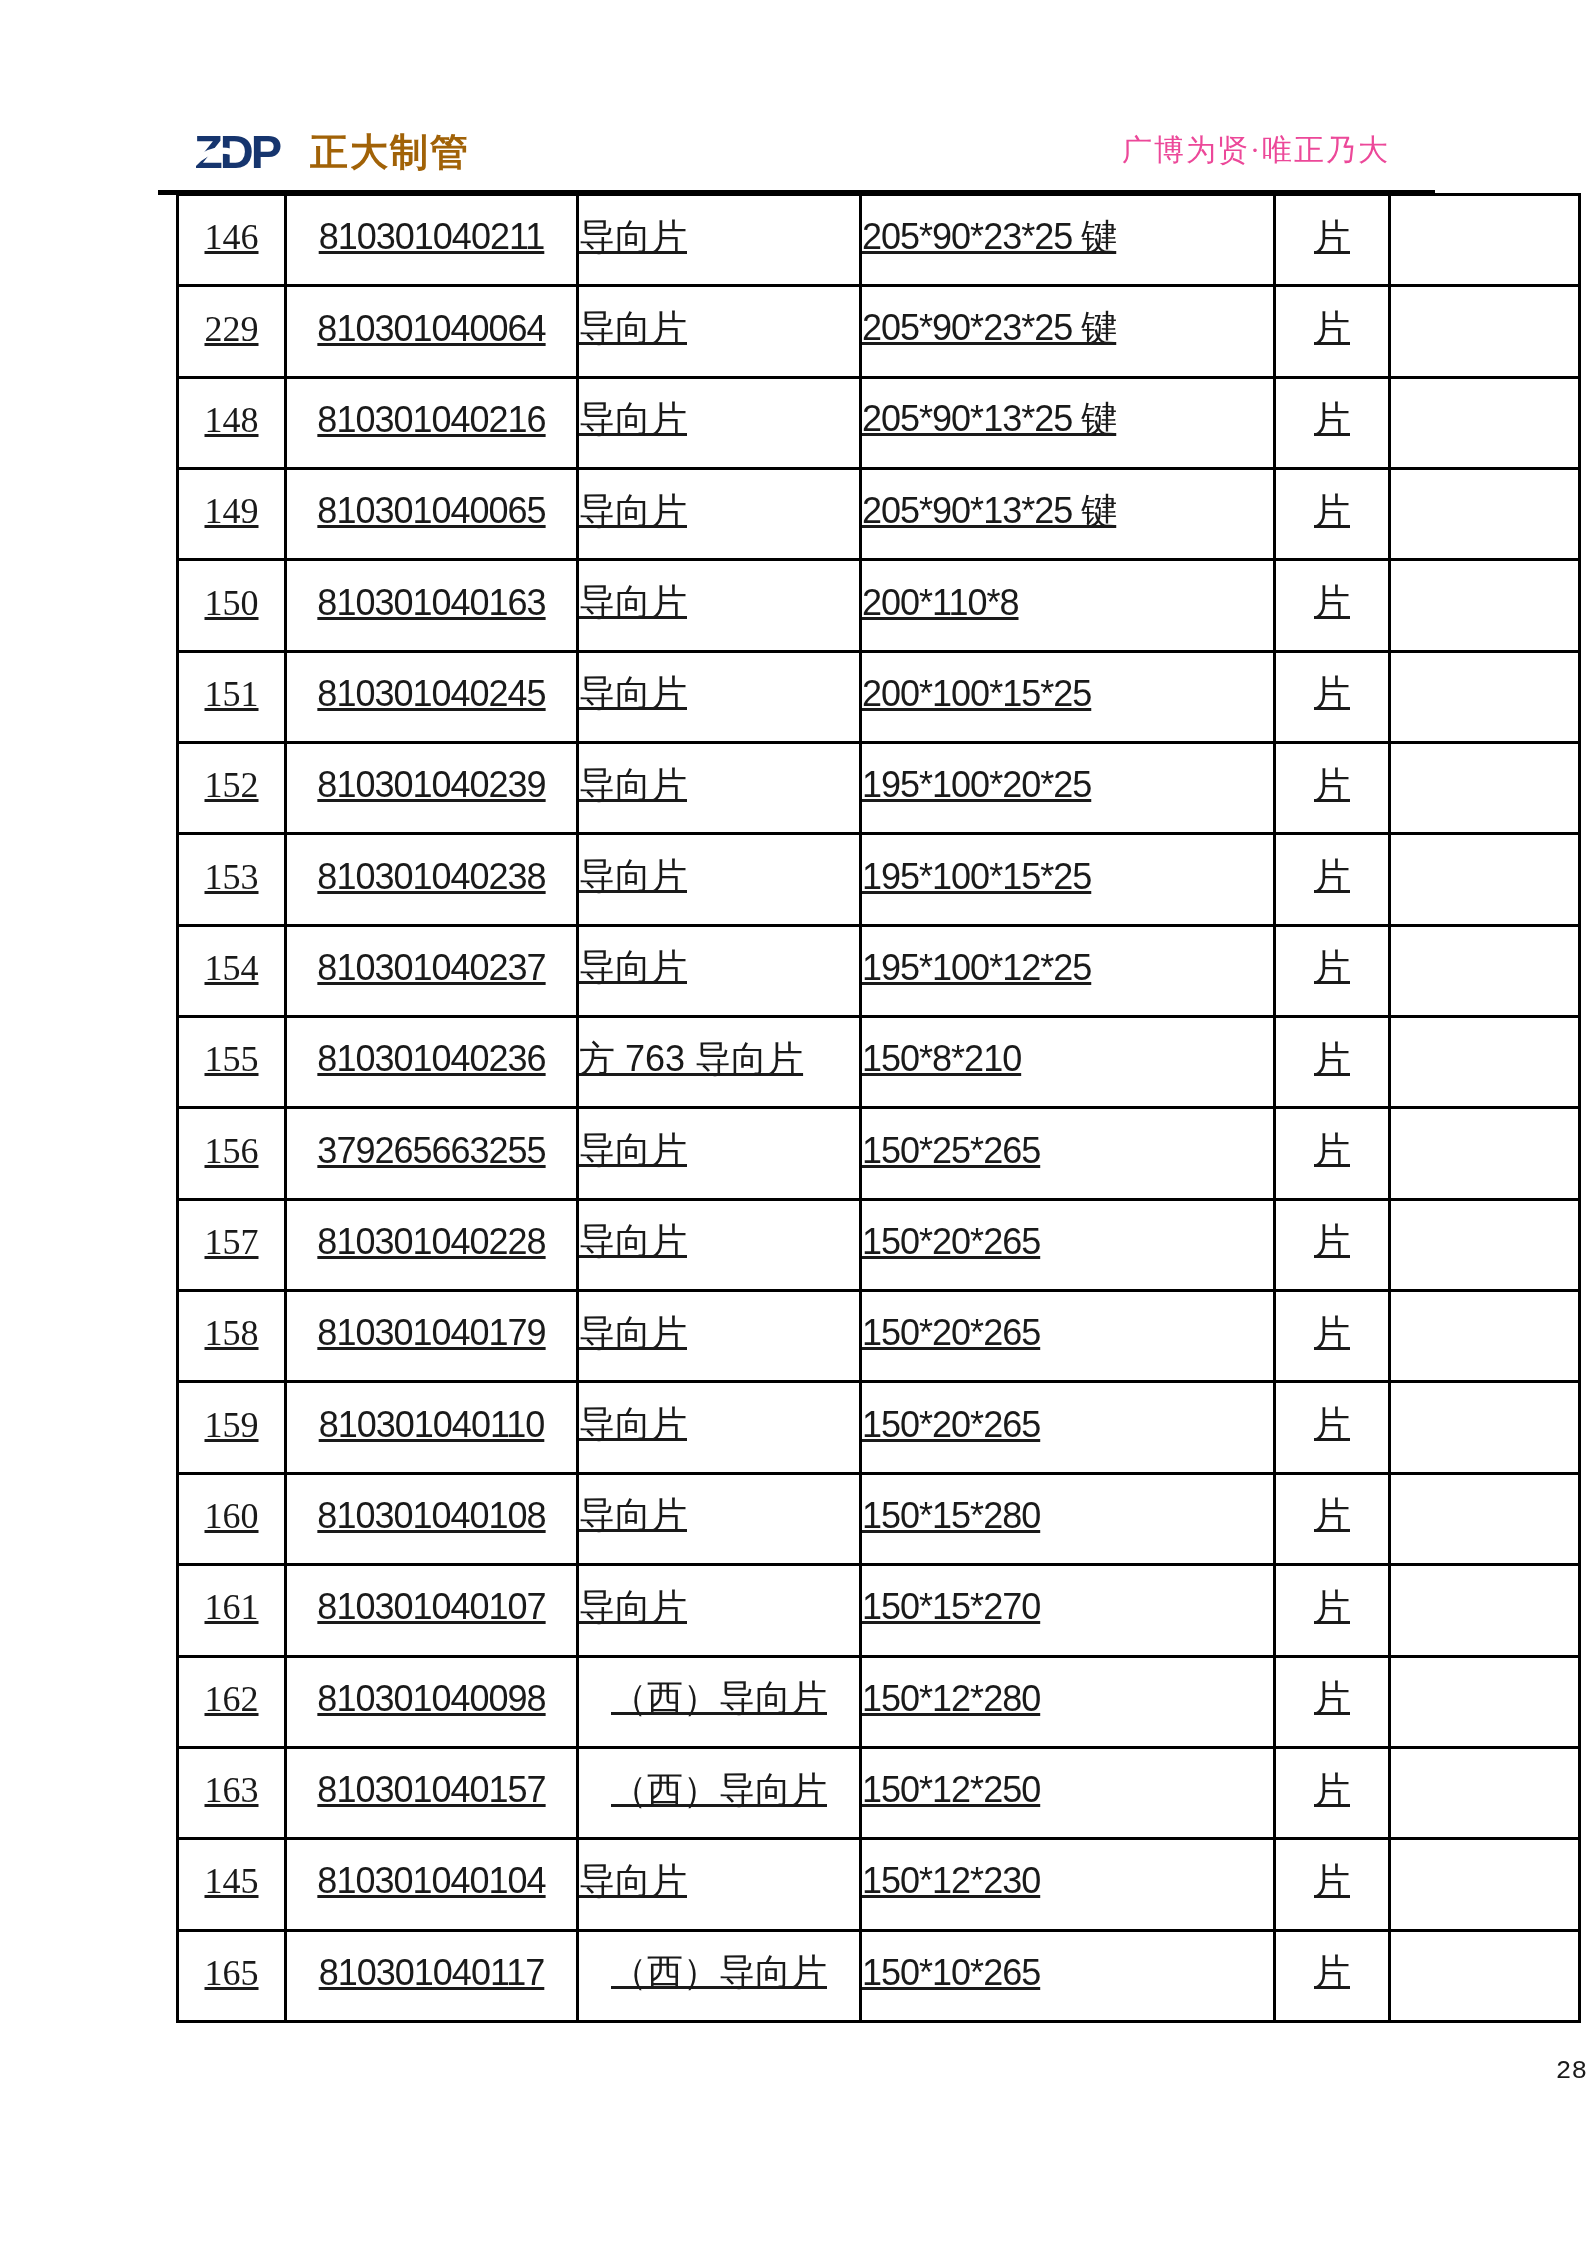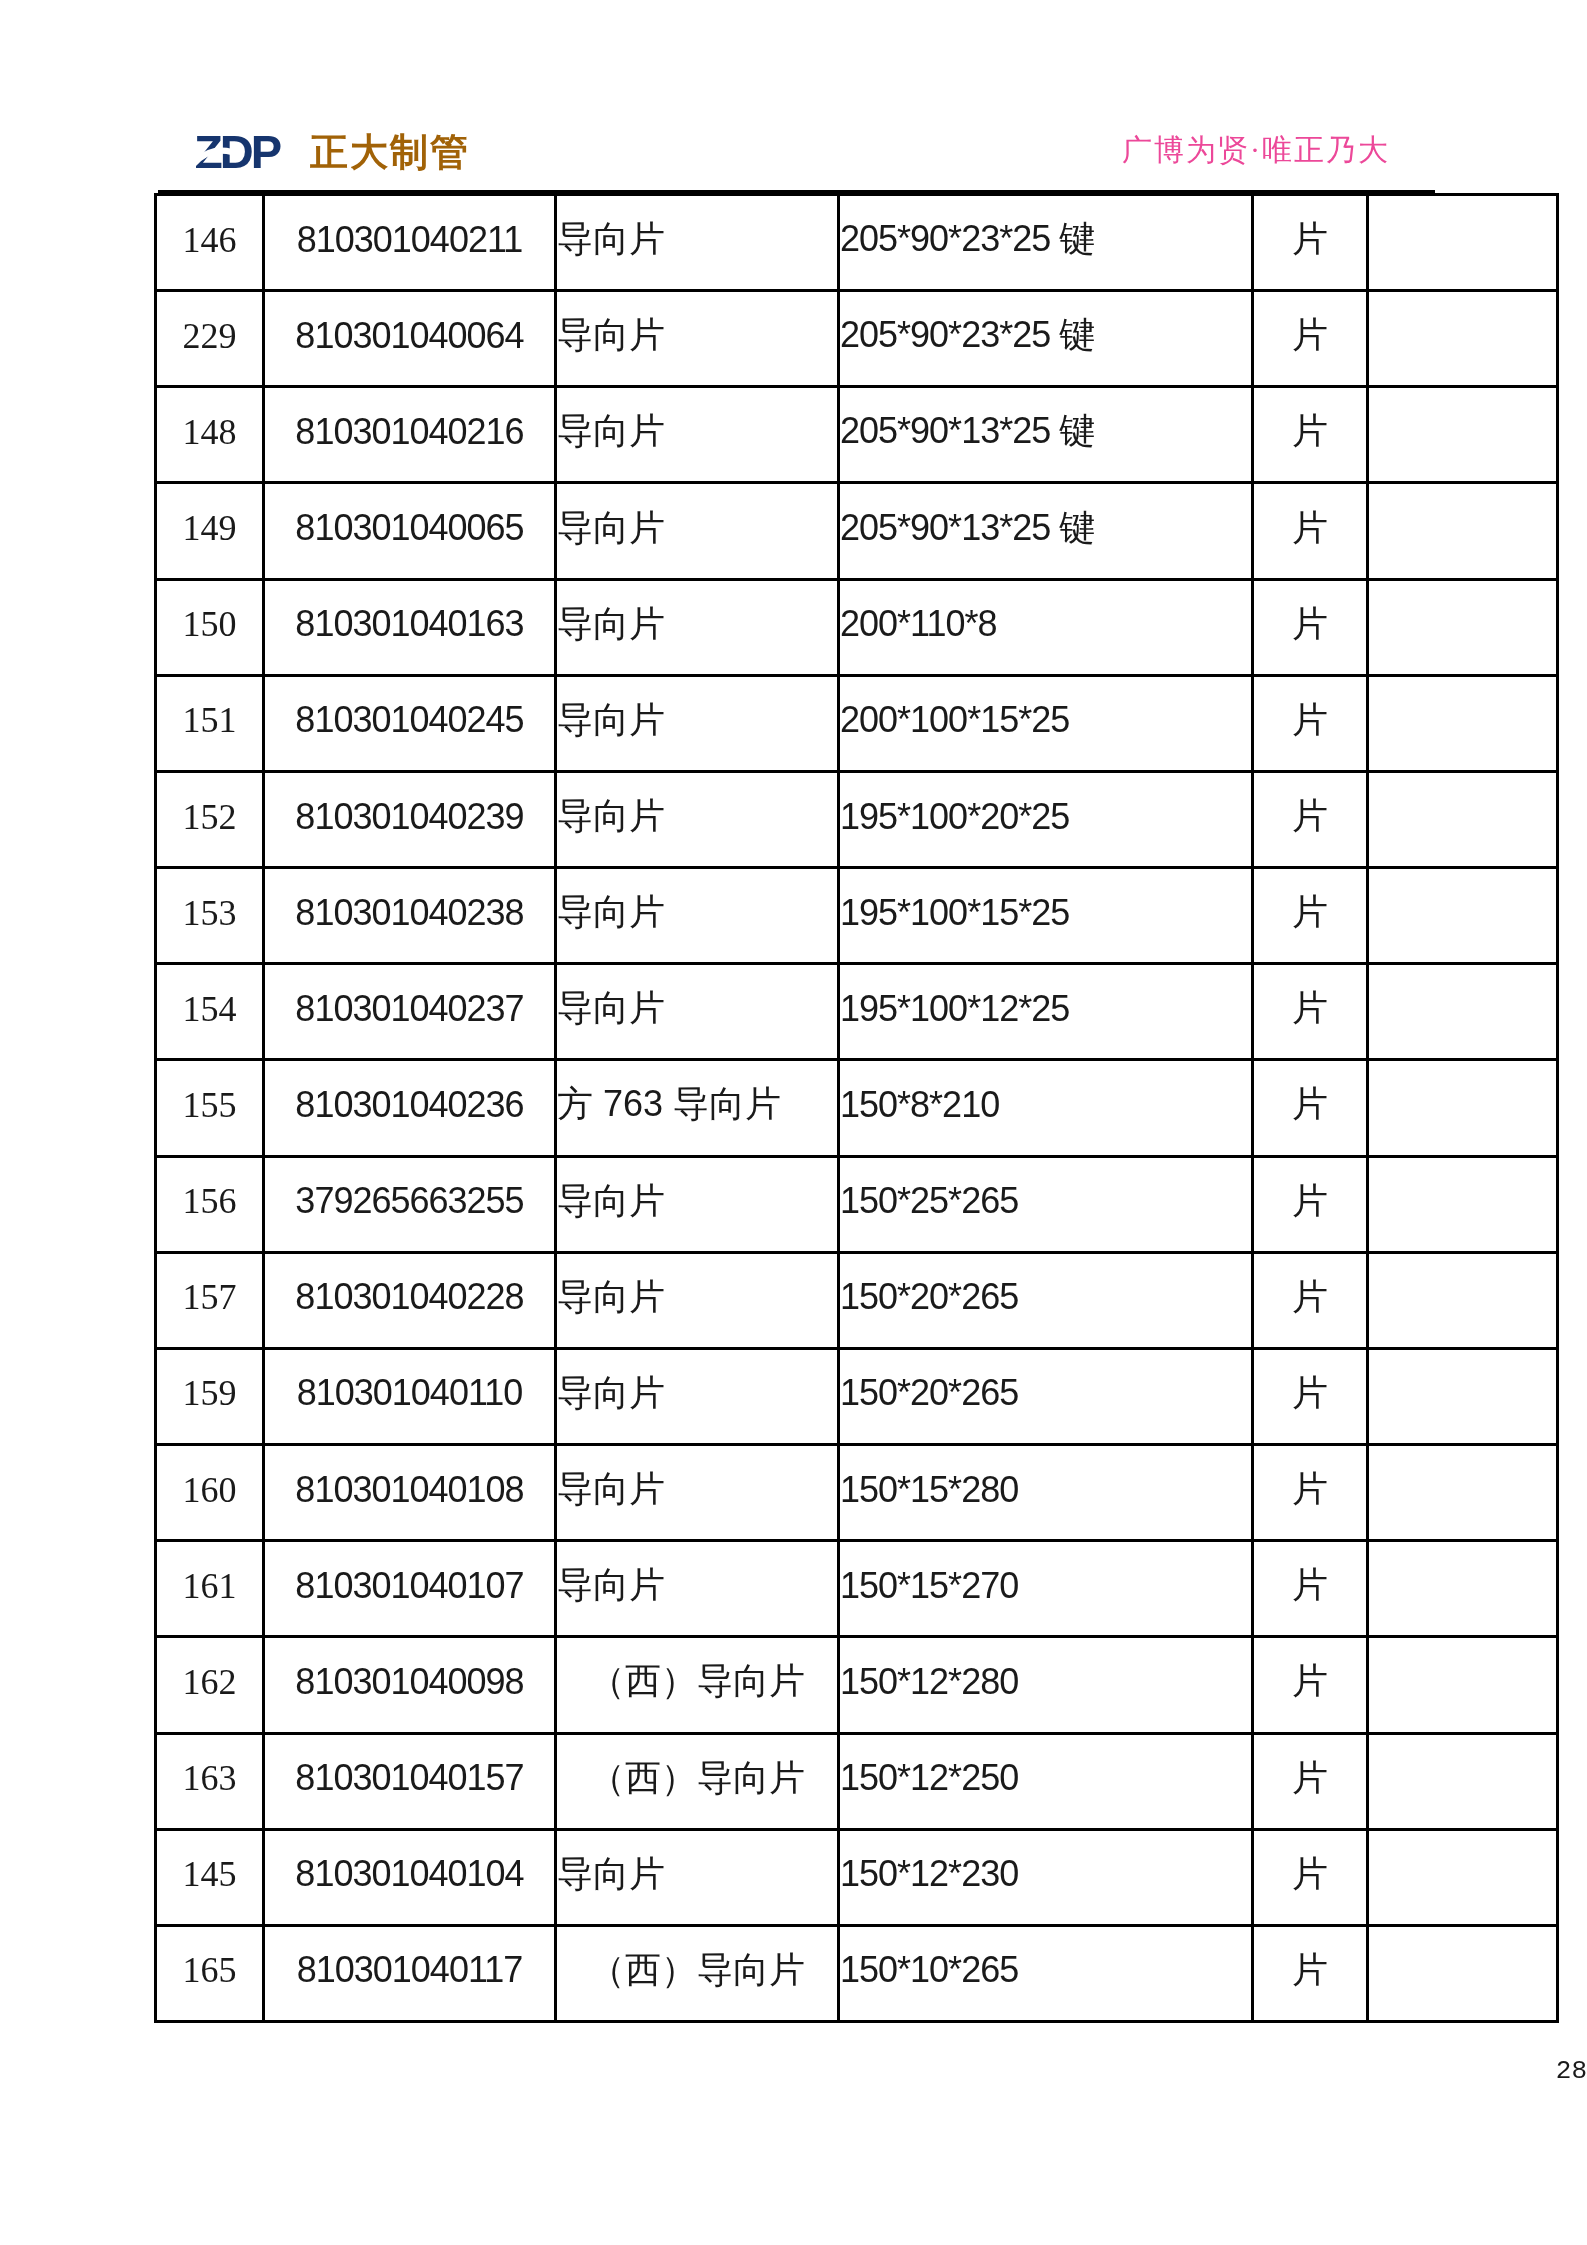--- a/index.html
+++ b/index.html
@@ -48,26 +48,27 @@
     left: 158px;
     top: 190px;
     width: 1277px;
     height: 5px;
     background: #000000;
   }
 
   
   table.parts {
     position: absolute;
-    left: 154px;
+    left: 176px;
     top: 193px;
     width: 1402px;
     height: 1830px;
     border-collapse: collapse;
     table-layout: fixed;
+    text-decoration: underline;
   }
   table.parts td {
     border: 3px solid #000000;
     vertical-align: middle;
     font-size: 36px;
     padding: 0 0 6px 0;
     overflow: hidden;
     white-space: nowrap;
   }
   table.parts tr { height: 91px; }
@@ -227,20 +228,28 @@
         </tr>
         <tr>
           <td class="c-no">157</td>
           <td class="c-code">810301040228</td>
           <td class="c-name">导向片</td>
           <td class="c-spec">150*20*265</td>
           <td class="c-unit">片</td>
           <td class="c-remark"></td>
         </tr>
         <tr>
+          <td class="c-no">158</td>
+          <td class="c-code">810301040179</td>
+          <td class="c-name">导向片</td>
+          <td class="c-spec">150*20*265</td>
+          <td class="c-unit">片</td>
+          <td class="c-remark"></td>
+        </tr>
+        <tr>
           <td class="c-no">159</td>
           <td class="c-code">810301040110</td>
           <td class="c-name">导向片</td>
           <td class="c-spec">150*20*265</td>
           <td class="c-unit">片</td>
           <td class="c-remark"></td>
         </tr>
         <tr>
           <td class="c-no">160</td>
           <td class="c-code">810301040108</td>

